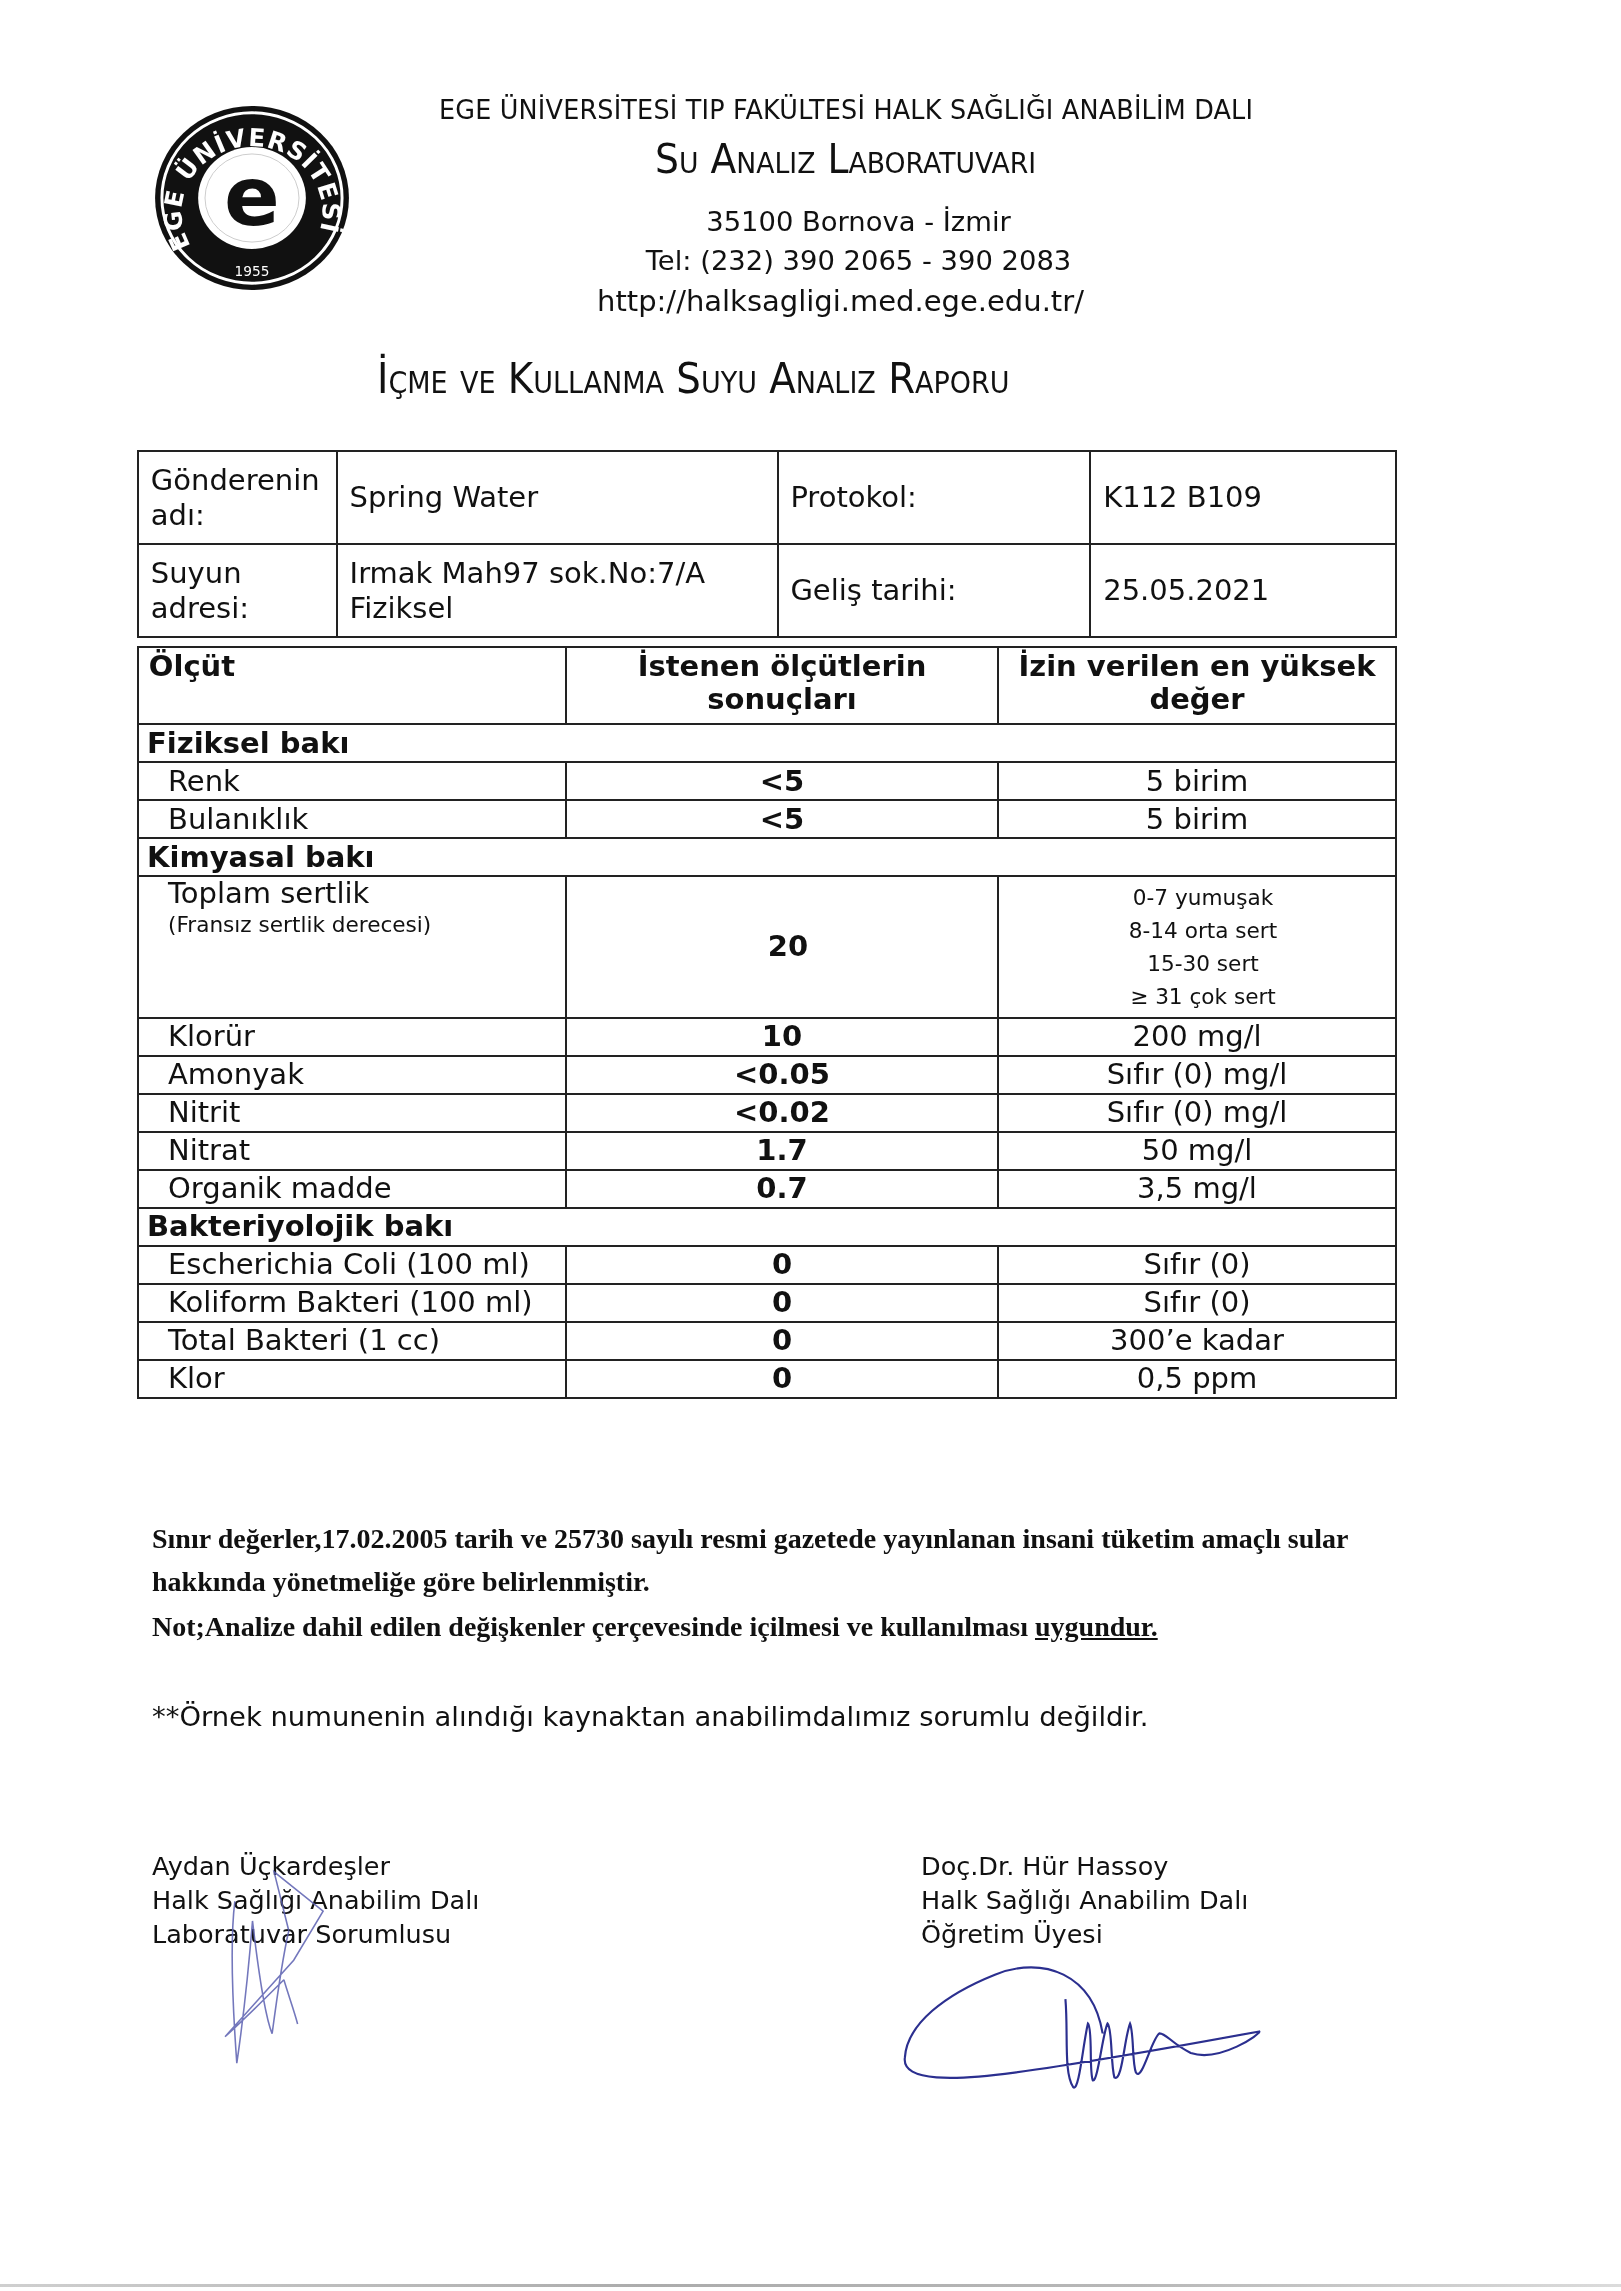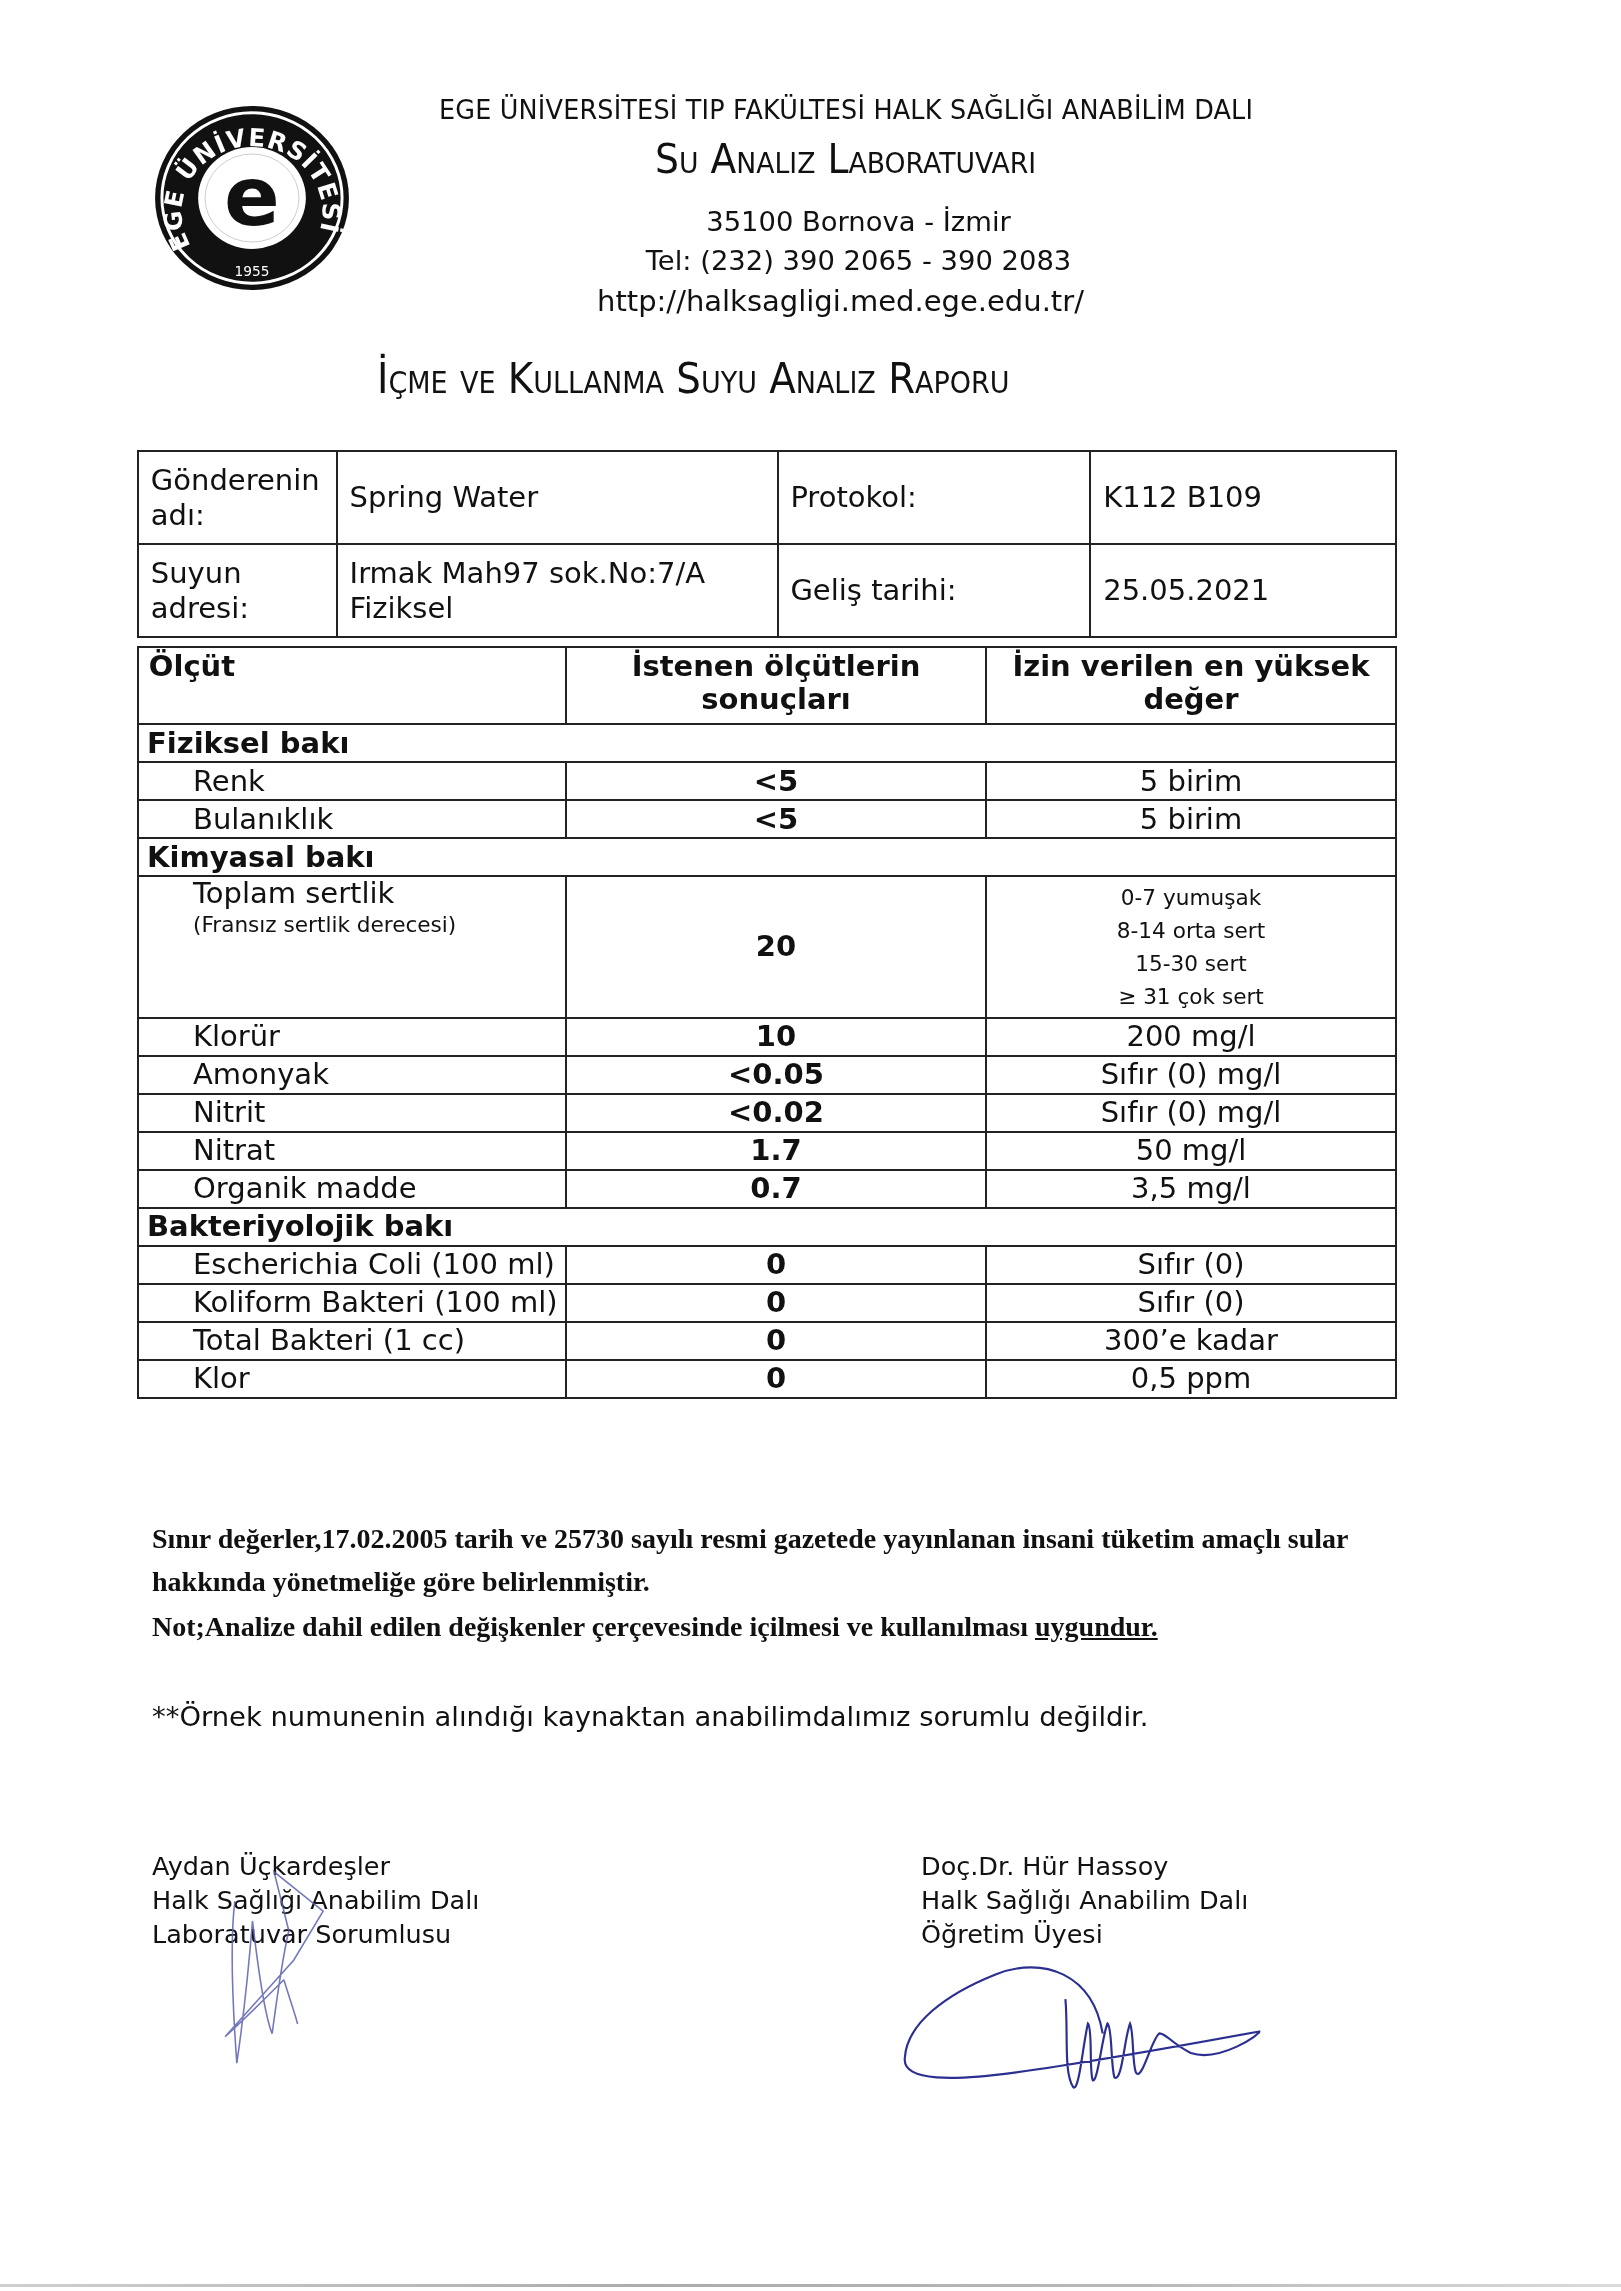--- a/index.html
+++ b/index.html
@@ -22,28 +22,28 @@
 
   #info-table { left:137px; top:450px; width:1260px; }
   #info-table td { font-size:29px; line-height:35px; padding-left:11.8px; }
   #info-table tr { height:93px; }
 
   #analysis-table { left:137px; top:646px; width:1260px; font-size:29px; }
   #analysis-table td { line-height:33px; }
   #analysis-table .th td { font-weight:bold; height:73px; vertical-align:top; padding-top:2px; }
   #analysis-table .sec td { font-weight:bold; height:36px; padding-left:8px; }
   #analysis-table .row td { height:36px; }
-  #analysis-table .c1 { width:428px; padding-left:54px; box-sizing:border-box; }
+  #analysis-table .c1 { width:428px; padding-left:29px; box-sizing:border-box; }
   #analysis-table .c2 { width:418px; text-align:center; font-weight:bold; }
   #analysis-table .c3 { text-align:center; }
   #analysis-table .th .c1 { padding-left:9.8px; }
   #analysis-table .th .c2, #analysis-table .th .c3 { text-align:center; }
   .sub { display:block; font-size:21.6px; line-height:29px; }
   .multi { font-size:21.6px; line-height:31px; padding:3.9px 0; }
-  .tall td { height:124px; vertical-align:top; }
+  .tall td { height:124px; vertical-align:top;padding-left:12px; }
   .tall .c2 { vertical-align:middle !important; }
 
   
   .note { left:152px; font-family:"Liberation Serif", serif; font-weight:bold; font-size:28px; line-height:43px; width:1245px; }
   .note1 { top:1517px; }
   .note2 { top:1605px; }
   .note2 u { text-decoration:underline; }
   .note3 { left:152px; top:1701px; font-size:27.4px; white-space:nowrap; }
 
   

